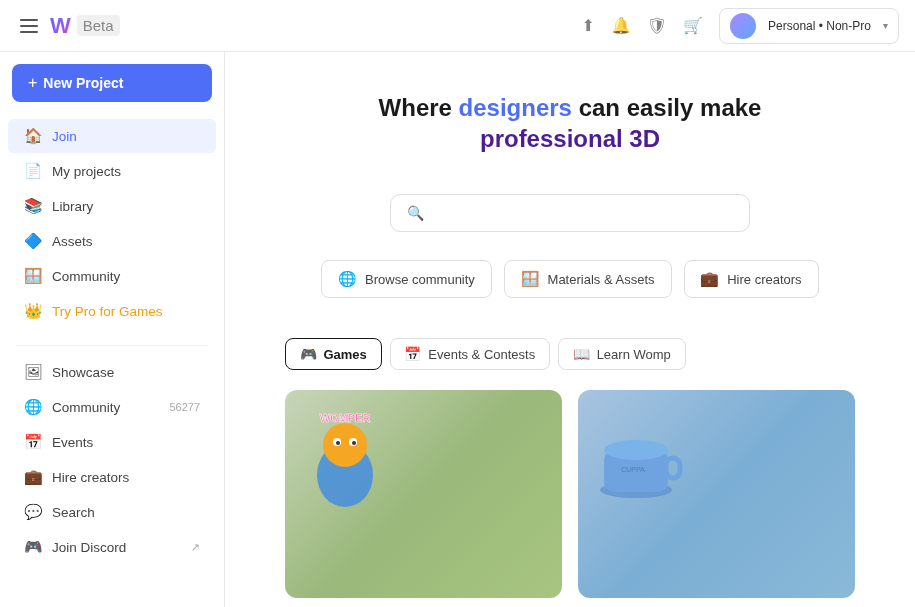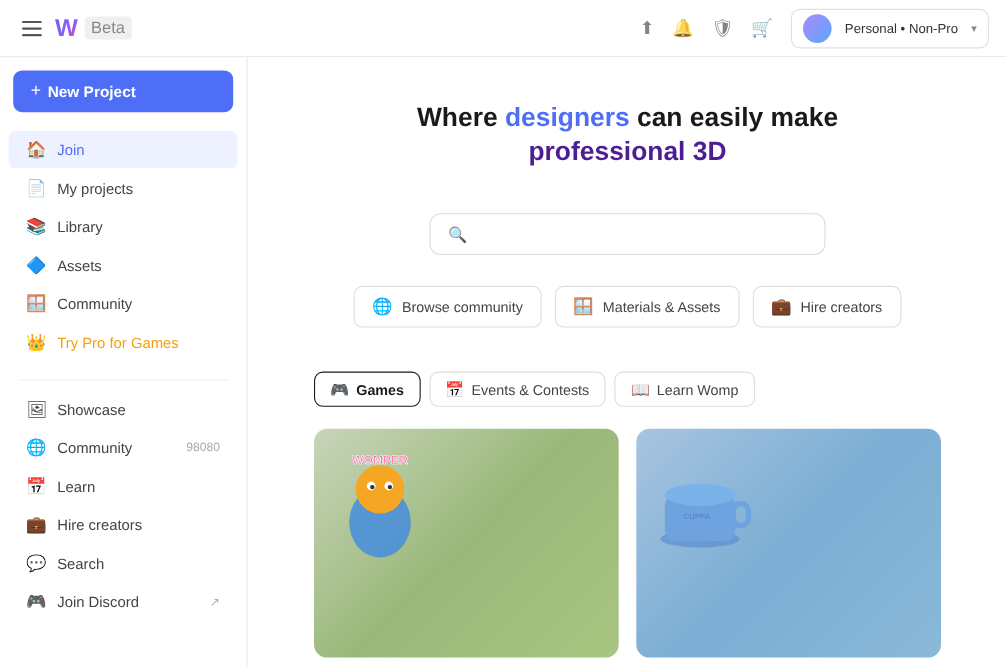--- a/index.html
+++ b/index.html
@@ -264,25 +264,25 @@
     <div class="nav-divider"></div>
 
     <div class="nav-section">
       <div class="nav-item">
         <span class="nav-icon">🖼</span>
         <span>Showcase</span>
       </div>
       <div class="nav-item">
         <span class="nav-icon">🌐</span>
         <span>Community</span>
-        <span class="nav-badge">98080</span>
+        <span class="nav-badge">56277</span>
       </div>
       <div class="nav-item">
         <span class="nav-icon">📅</span>
-        <span>Learn</span>
+        <span>Events</span>
       </div>
       <div class="nav-item">
         <span class="nav-icon">💼</span>
         <span>Hire creators</span>
       </div>
       <div class="nav-item">
         <span class="nav-icon">💬</span>
         <span>Search</span>
       </div>
       <div class="nav-item">

